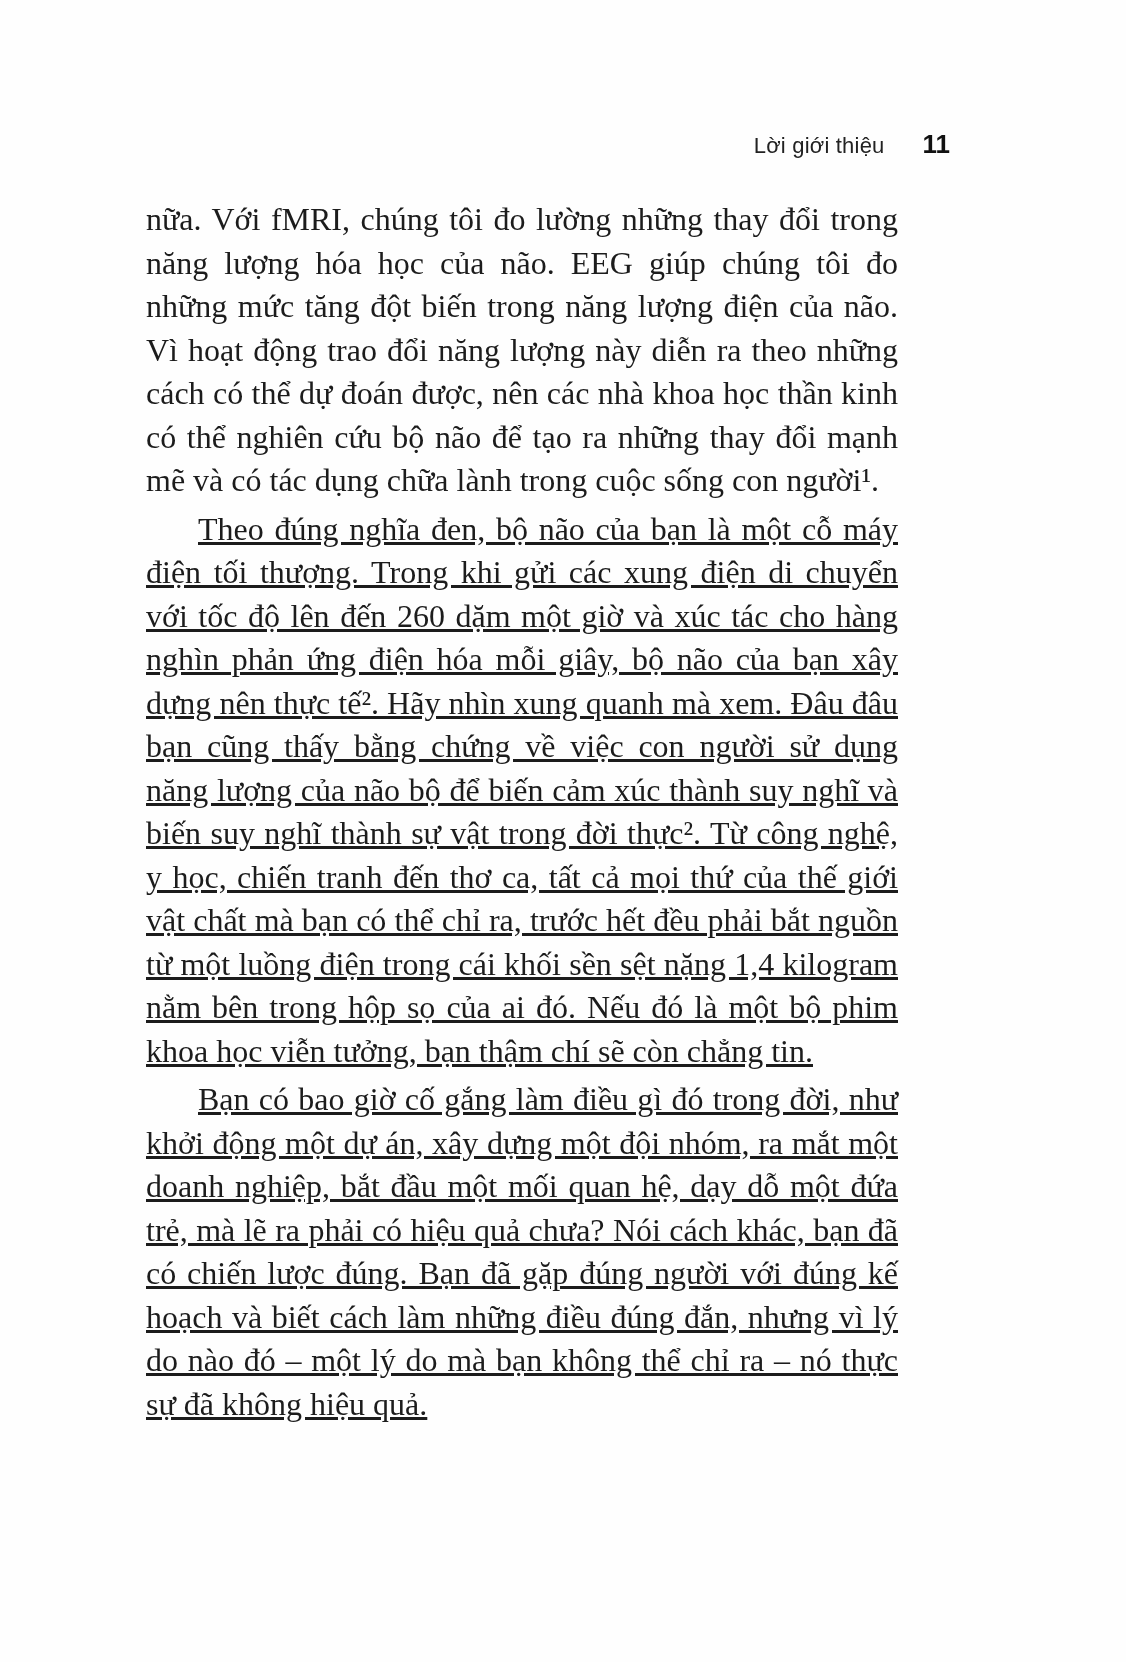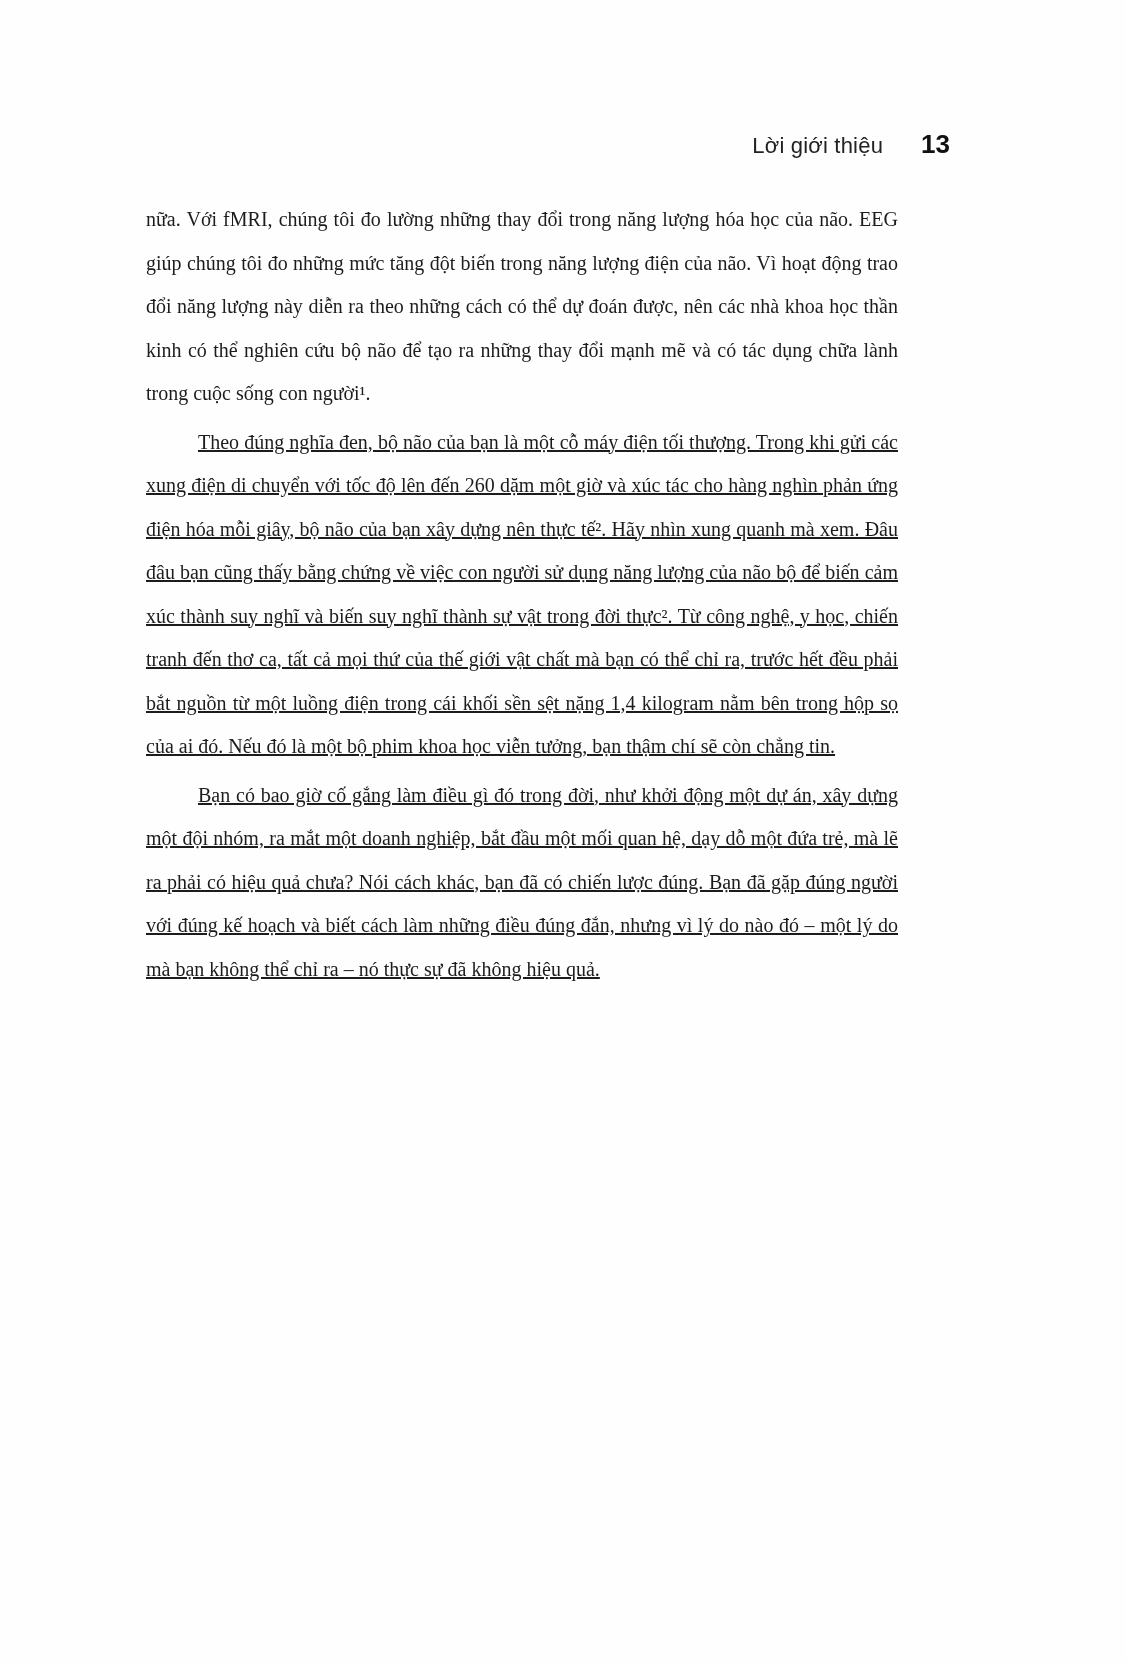--- a/index.html
+++ b/index.html
@@ -34,41 +34,41 @@
   .page-number {
     font-size: 26px;
     font-weight: 700;
     color: #111111;
   }
   .page-body {
     position: absolute;
     top: 198px;
     left: 146px;
     width: 752px;
-    font-size: 20px;
+    font-size: 32px;
     line-height: 43.5px;
     text-align: justify;
     text-justify: inter-word;
   }
   .para {
     margin: 0 0 5px 0;
   }
   .para.indent {
     text-indent: 52px;
     text-decoration: underline;
   }
 </style>
 </head>
 <body>
 
 <div class="page">
 
   <header class="page-header">
     <span class="running-title">Lời giới thiệu</span>
-    <span class="page-number">13</span>
+    <span class="page-number">11</span>
   </header>
 
   <main class="page-body">
     <p class="para">nữa. Với fMRI, chúng tôi đo lường những thay đổi trong năng lượng hóa học của não. EEG giúp chúng tôi đo những mức tăng đột biến trong năng lượng điện của não. Vì hoạt động trao đổi năng lượng này diễn ra theo những cách có thể dự đoán được, nên các nhà khoa học thần kinh có thể nghiên cứu bộ não để tạo ra những thay đổi mạnh mẽ và có tác dụng chữa lành trong cuộc sống con người¹.</p>
     <p class="para indent">Theo đúng nghĩa đen, bộ não của bạn là một cỗ máy điện tối thượng. Trong khi gửi các xung điện di chuyển với tốc độ lên đến 260 dặm một giờ và xúc tác cho hàng nghìn phản ứng điện hóa mỗi giây, bộ não của bạn xây dựng nên thực tế². Hãy nhìn xung quanh mà xem. Đâu đâu bạn cũng thấy bằng chứng về việc con người sử dụng năng lượng của não bộ để biến cảm xúc thành suy nghĩ và biến suy nghĩ thành sự vật trong đời thực². Từ công nghệ, y học, chiến tranh đến thơ ca, tất cả mọi thứ của thế giới vật chất mà bạn có thể chỉ ra, trước hết đều phải bắt nguồn từ một luồng điện trong cái khối sền sệt nặng 1,4 kilogram nằm bên trong hộp sọ của ai đó. Nếu đó là một bộ phim khoa học viễn tưởng, bạn thậm chí sẽ còn chẳng tin.</p>
     <p class="para indent">Bạn có bao giờ cố gắng làm điều gì đó trong đời, như khởi động một dự án, xây dựng một đội nhóm, ra mắt một doanh nghiệp, bắt đầu một mối quan hệ, dạy dỗ một đứa trẻ, mà lẽ ra phải có hiệu quả chưa? Nói cách khác, bạn đã có chiến lược đúng. Bạn đã gặp đúng người với đúng kế hoạch và biết cách làm những điều đúng đắn, nhưng vì lý do nào đó – một lý do mà bạn không thể chỉ ra – nó thực sự đã không hiệu quả.</p>
   </main>
 
 </div>
 

